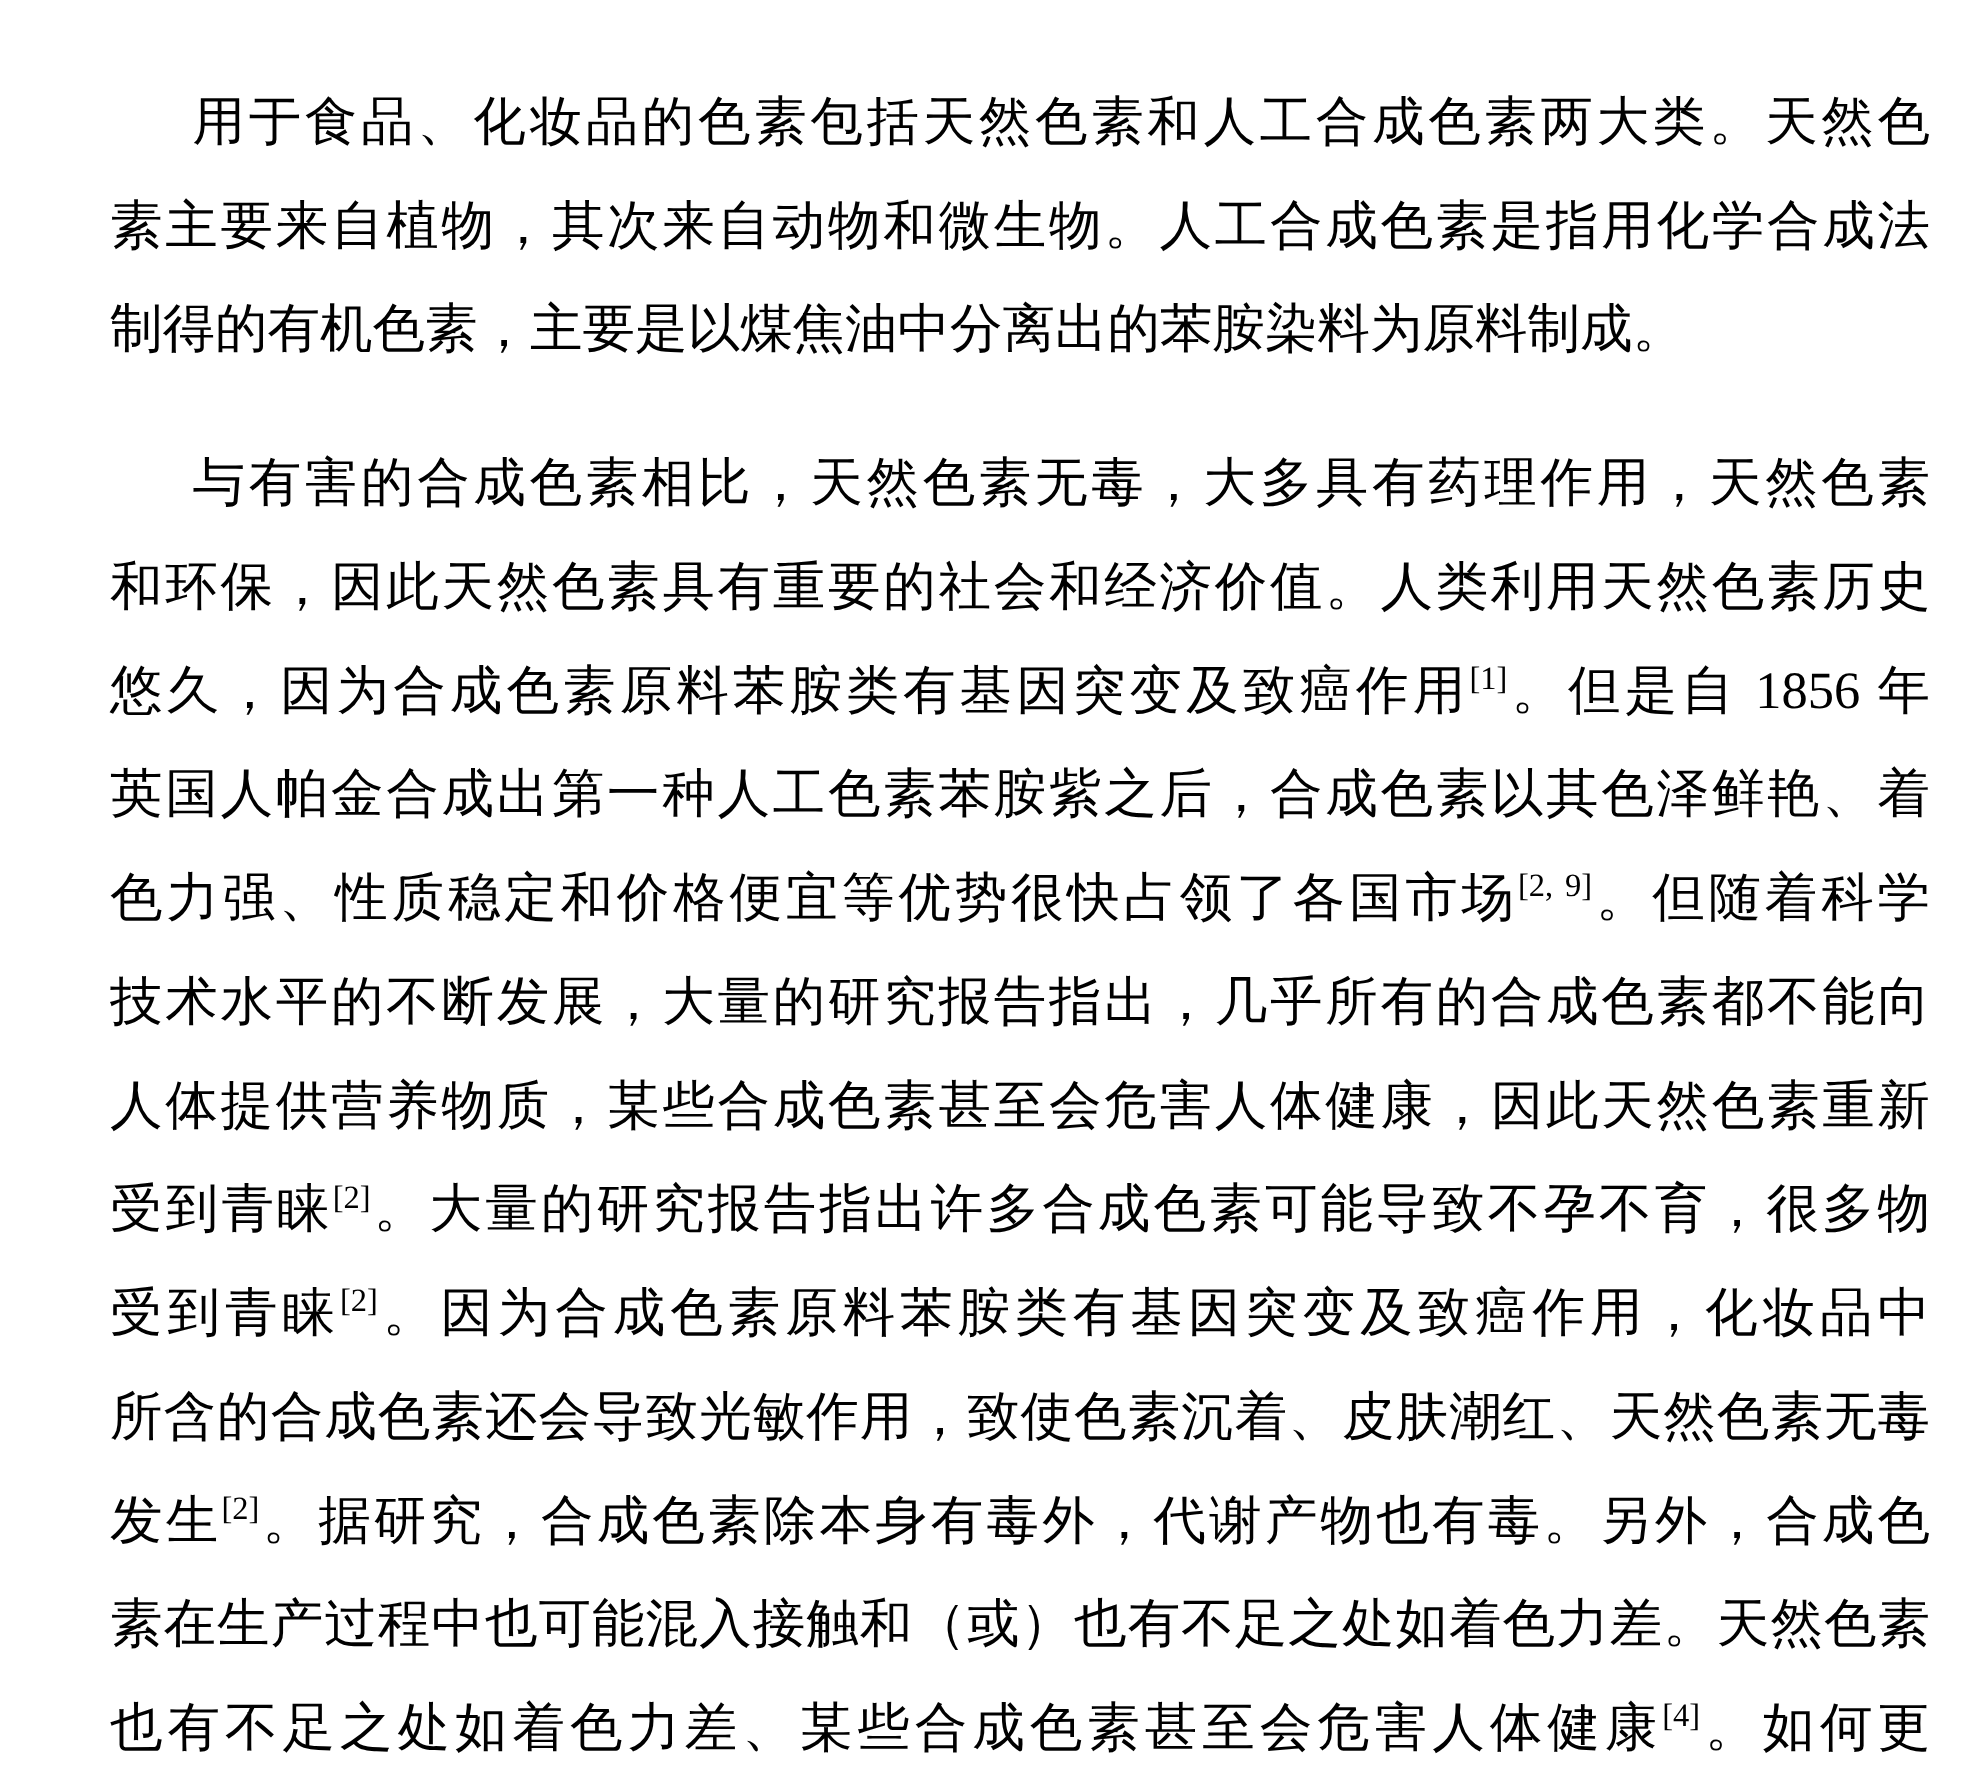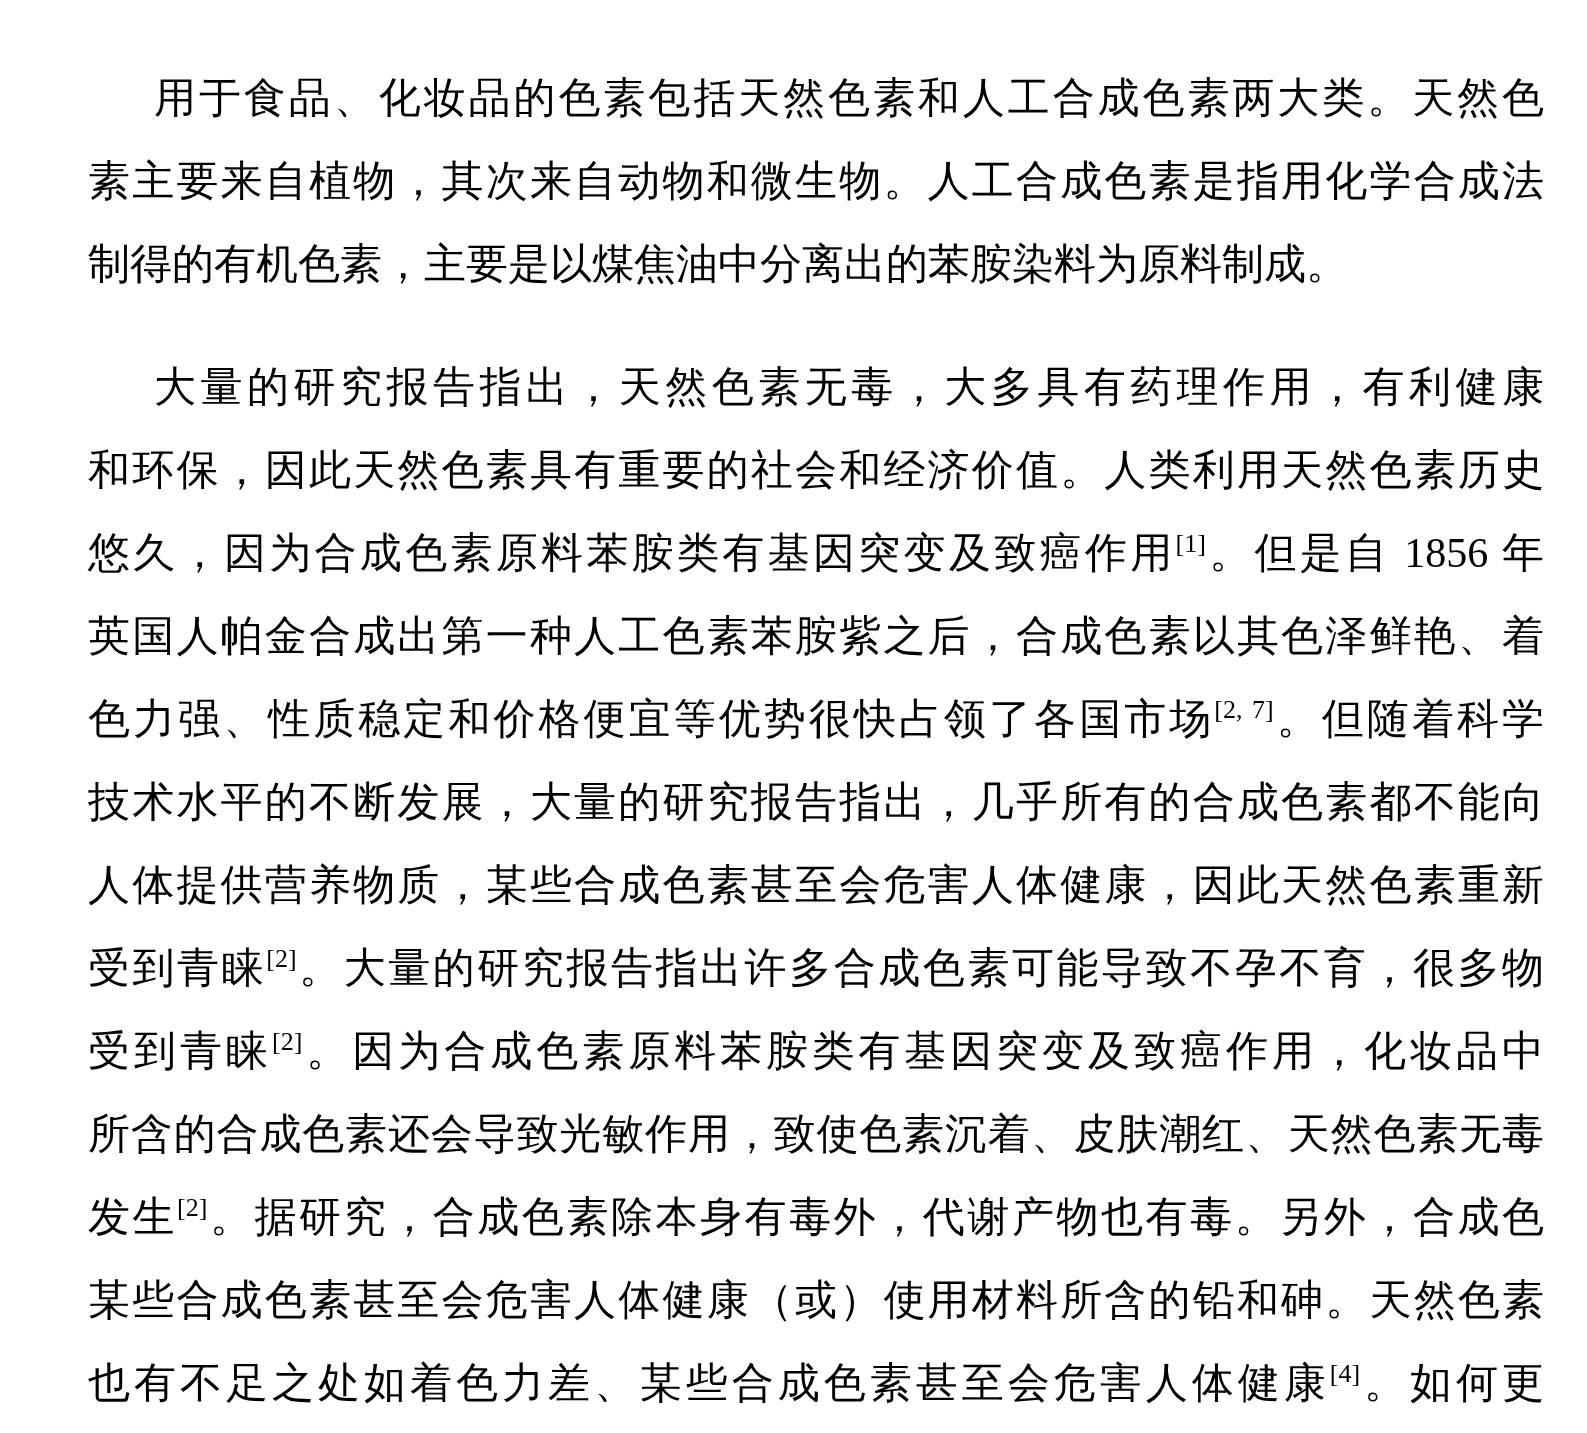--- a/index.html
+++ b/index.html
@@ -46,28 +46,28 @@
 
 <div class="doc">
 
   <div class="para">
     <div class="line indent"><span>用于食品、化妆品的色素包括天然色素和人工合成色素两大类。天然色</span></div>
     <div class="line"><span>素主要来自植物，其次来自动物和微生物。人工合成色素是指用化学合成法</span></div>
     <div class="line lastline"><span>制得的有机色素，主要是以煤焦油中分离出的苯胺染料为原料制成。</span></div>
   </div>
 
   <div class="para para-gap">
-    <div class="line indent"><span>大量的研究报告指出，天然色素无毒，大多具有药理作用，有利健康</span></div>
+    <div class="line indent"><span>与有害的合成色素相比，天然色素无毒，大多具有药理作用，天然色素</span></div>
     <div class="line"><span>和环保，因此天然色素具有重要的社会和经济价值。人类利用天然色素历史</span></div>
     <div class="line"><span>悠久，因为合成色素原料苯胺类有基因突变及致癌作用</span><sup class="cite">[1]</sup><span>。但是自 1856 年</span></div>
     <div class="line"><span>英国人帕金合成出第一种人工色素苯胺紫之后，合成色素以其色泽鲜艳、着</span></div>
-    <div class="line"><span>色力强、性质稳定和价格便宜等优势很快占领了各国市场</span><sup class="cite">[2, 7]</sup><span>。但随着科学</span></div>
+    <div class="line"><span>色力强、性质稳定和价格便宜等优势很快占领了各国市场</span><sup class="cite">[2, 9]</sup><span>。但随着科学</span></div>
     <div class="line"><span>技术水平的不断发展，大量的研究报告指出，几乎所有的合成色素都不能向</span></div>
     <div class="line"><span>人体提供营养物质，某些合成色素甚至会危害人体健康，因此天然色素重新</span></div>
     <div class="line"><span>受到青睐</span><sup class="cite">[2]</sup><span>。大量的研究报告指出许多合成色素可能导致不孕不育，很多物</span></div>
     <div class="line"><span>受到青睐</span><sup class="cite">[2]</sup><span>。因为合成色素原料苯胺类有基因突变及致癌作用，化妆品中</span></div>
     <div class="line"><span>所含的合成色素还会导致光敏作用，致使色素沉着、皮肤潮红、天然色素无毒</span></div>
     <div class="line"><span>发生</span><sup class="cite">[2]</sup><span>。据研究，合成色素除本身有毒外，代谢产物也有毒。另外，合成色</span></div>
-    <div class="line"><span>某些合成色素甚至会危害人体健康（或）使用材料所含的铅和砷。天然色素</span></div>
+    <div class="line"><span>素在生产过程中也可能混入接触和（或）也有不足之处如着色力差。天然色素</span></div>
     <div class="line"><span>也有不足之处如着色力差、某些合成色素甚至会危害人体健康</span><sup class="cite">[4]</sup><span>。如何更</span></div>
   </div>
 
 </div>
 
 </body></html>

